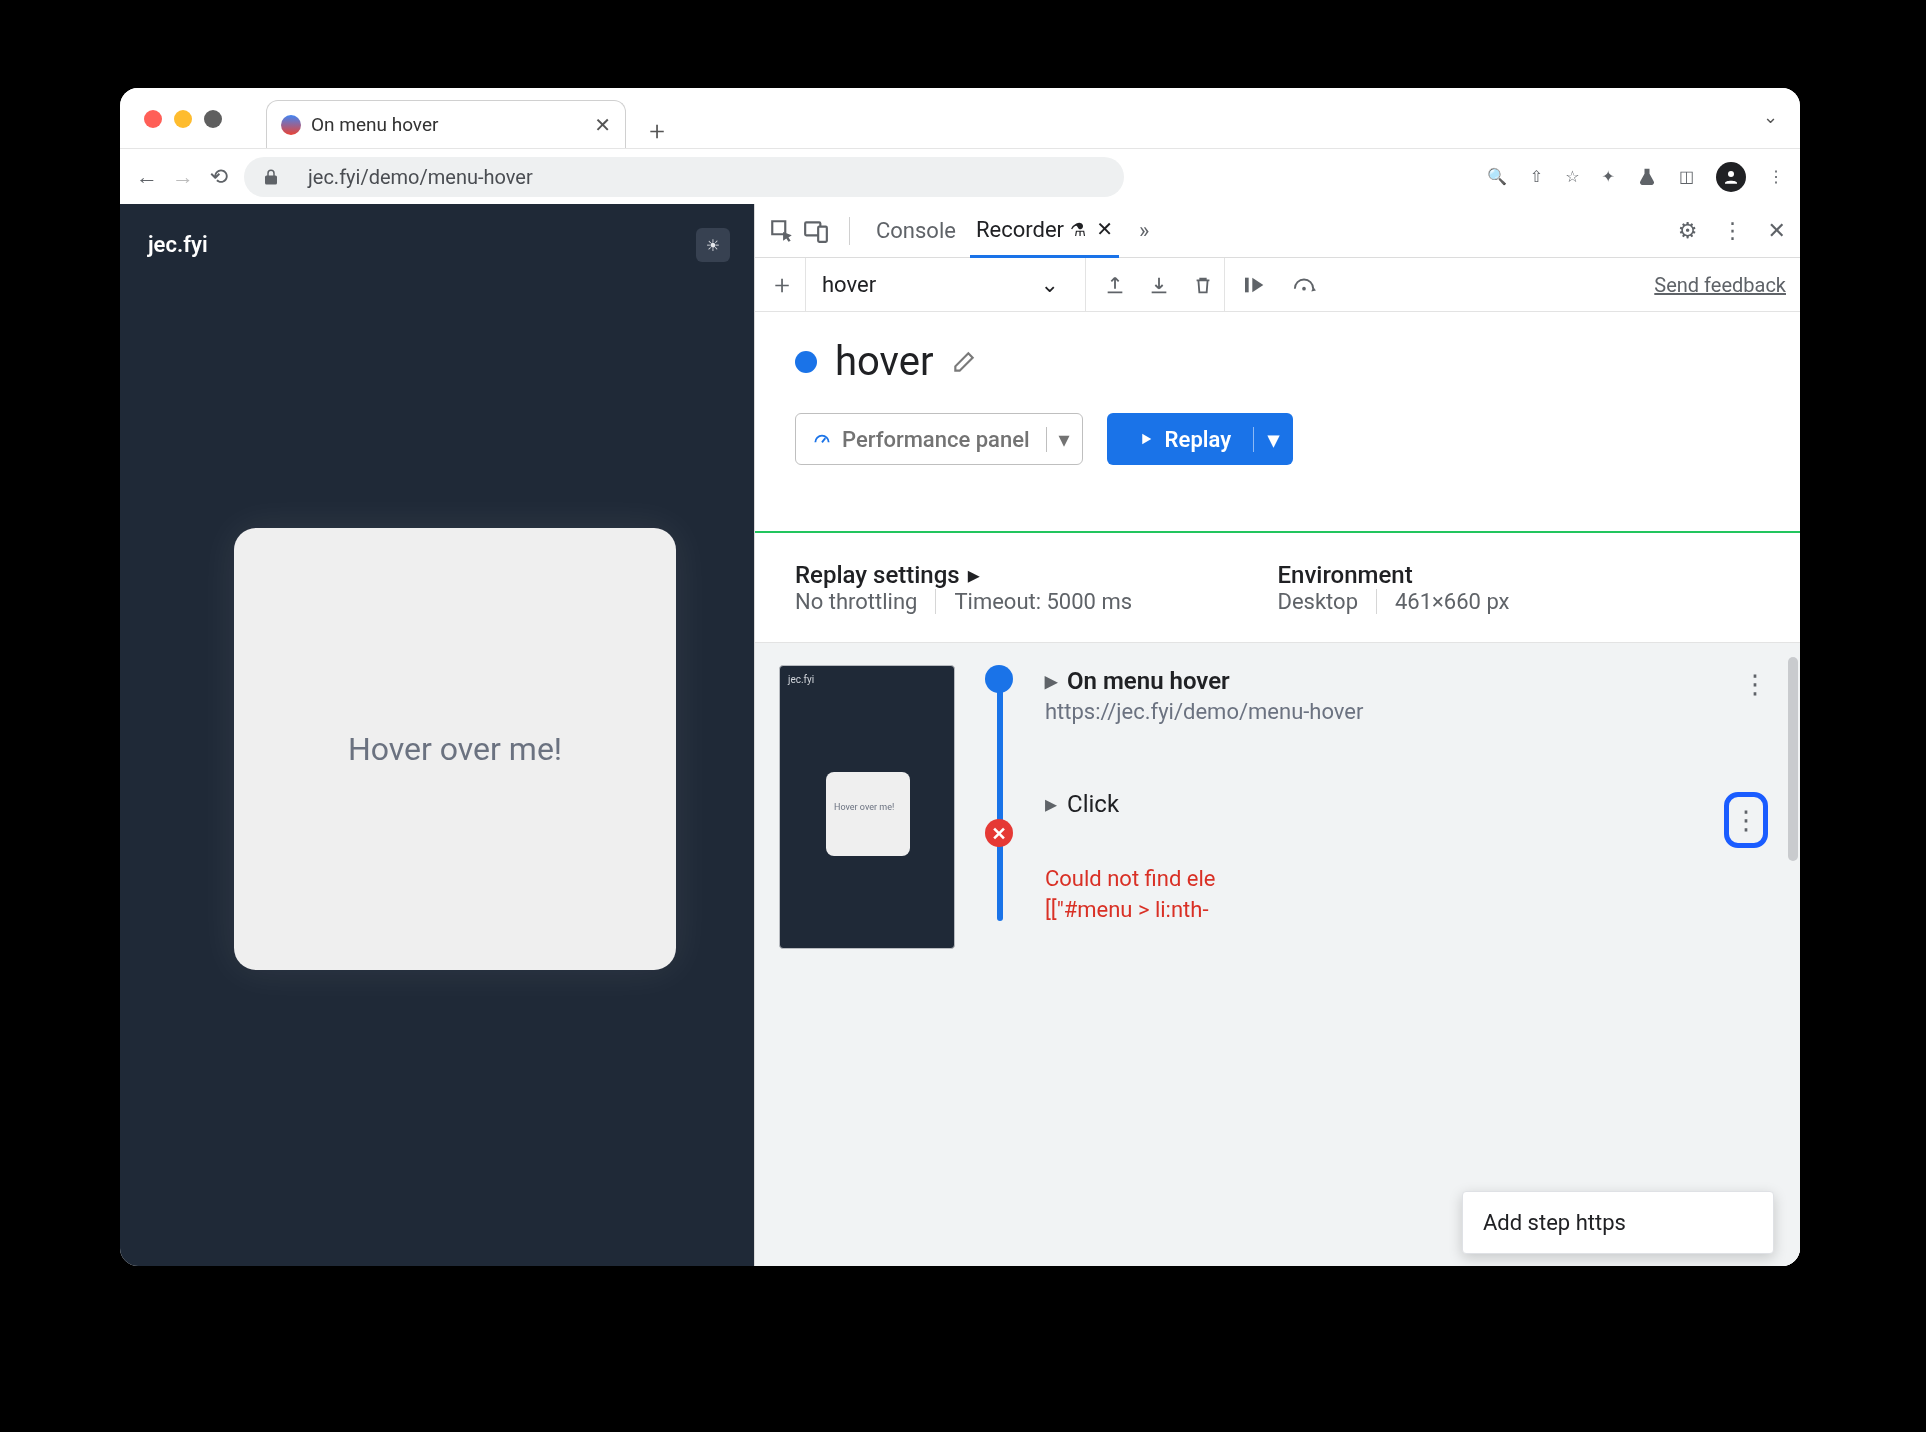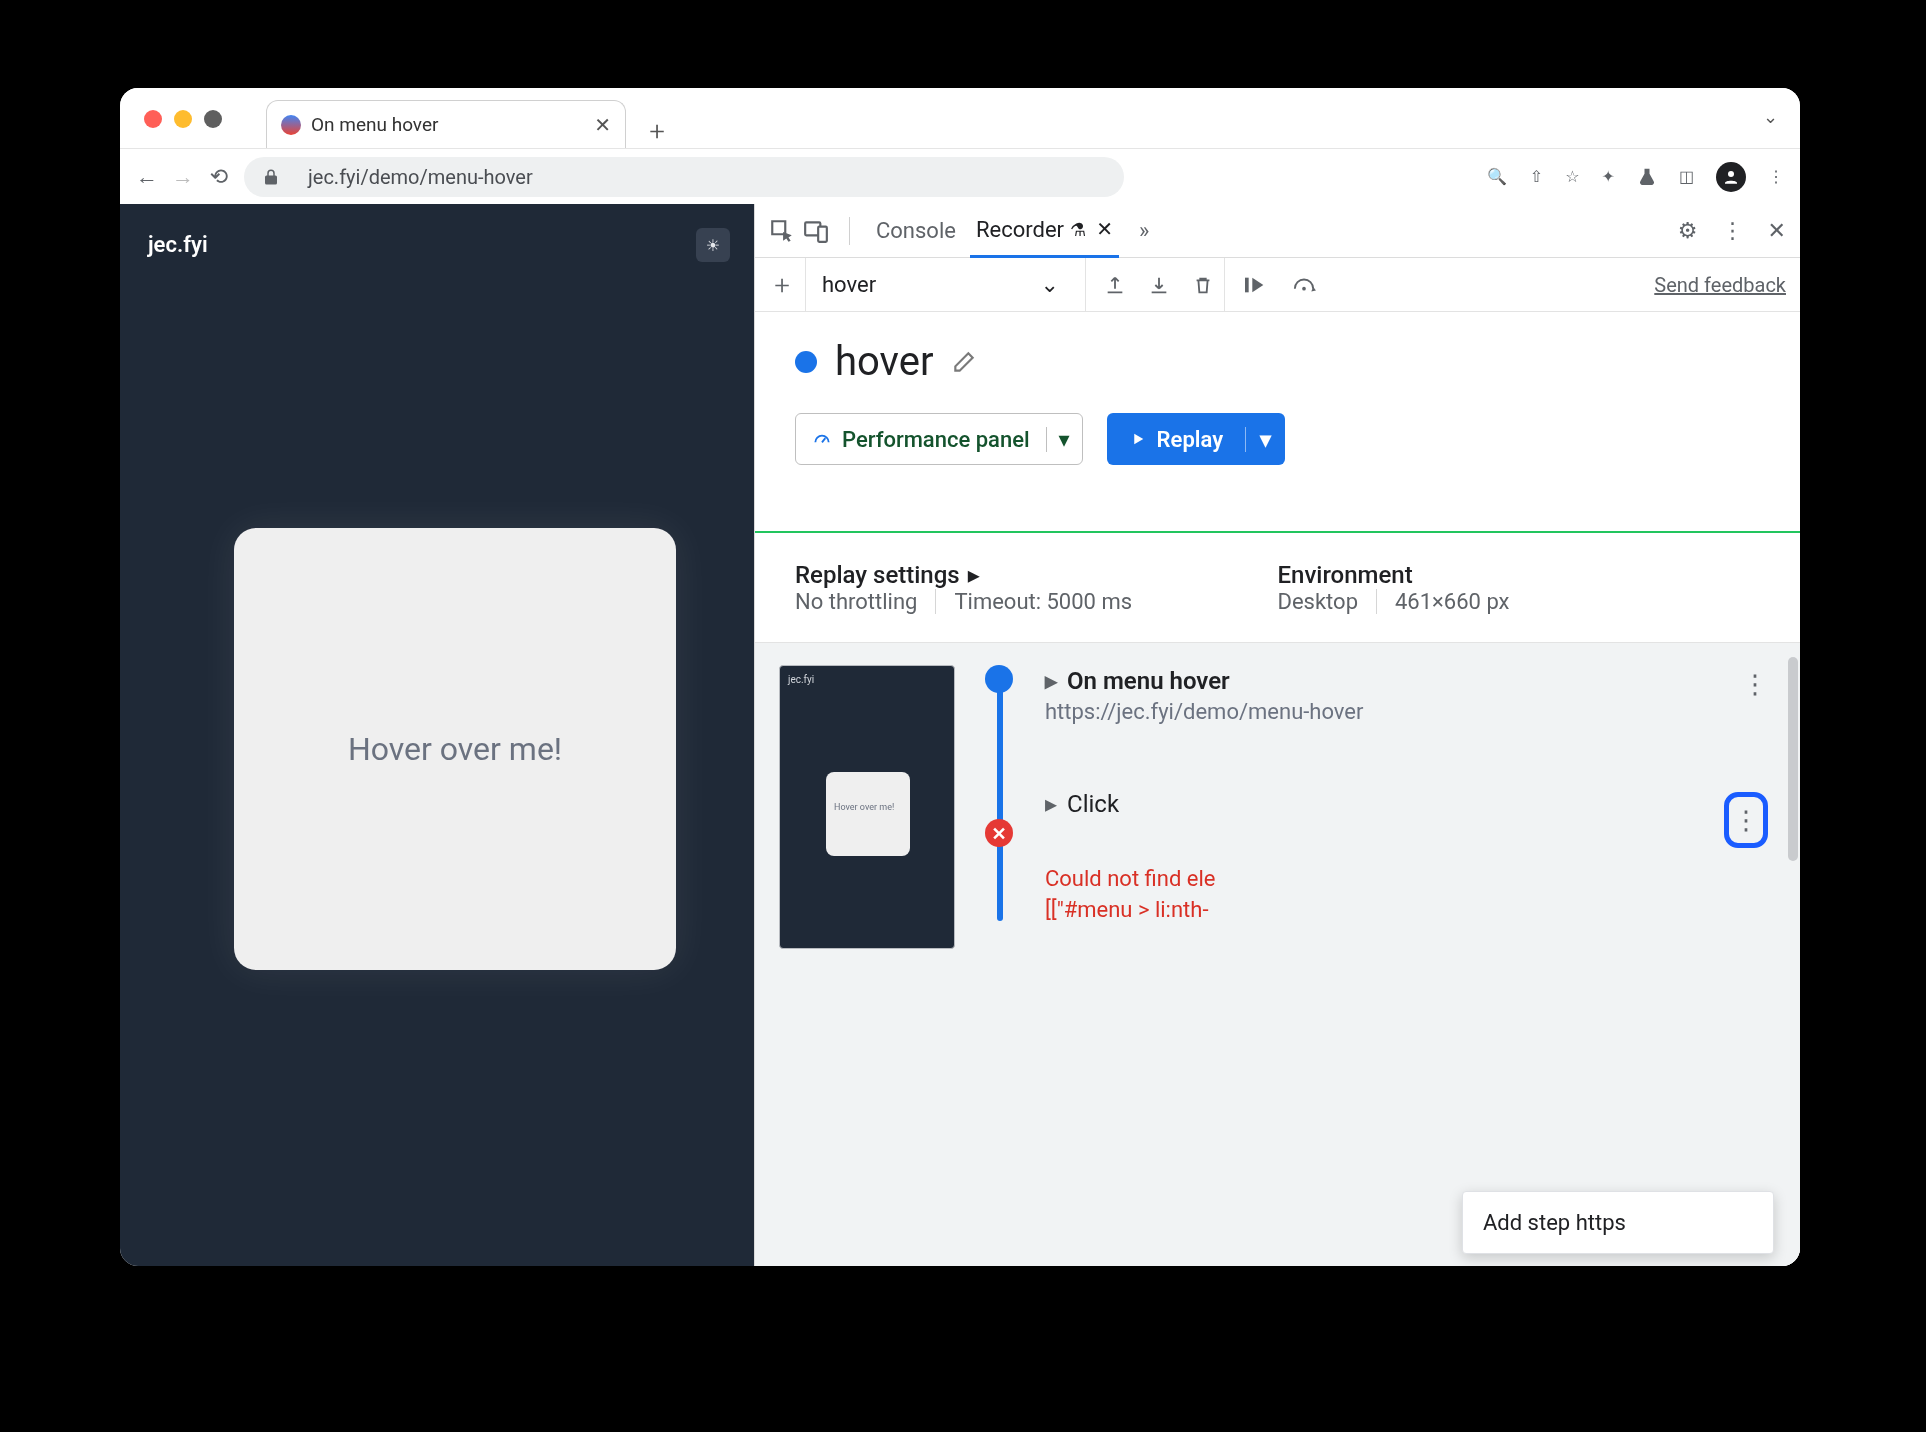--- a/index.html
+++ b/index.html
@@ -69,24 +69,24 @@
   .rec-toolbar .sel .chev{margin-left:auto}
   .rec-toolbar .icnset{ display:flex; gap:22px; align-items:center; border-left:1px solid #e3e3e3; padding-left:18px; height:100%;}
   .rec-toolbar .feedback{ margin-left:auto; text-decoration:underline; color:#5f6368; font-size:20px;}
   
   .rec-body { padding:26px 40px; }
   .rec-title-row { display:flex; align-items:center; gap:18px; }
   .rec-dot { width:22px;height:22px;border-radius:50%;background:#1a73e8;}
   .rec-title { font-size:40px; color:#202124; }
   .rec-edit { color:#7a7a7a; }
   .rec-buttons { margin-top:28px; display:flex; gap:24px; }
-  .outl-btn { display:flex; align-items:center; height:52px; border:1px solid #bfbfbf; border-radius:6px; color:#14532d; font-size:22px; background:#fff; font-weight:500; }
+  .outl-btn { display:flex; align-items:center; height:52px; border:1px solid #bfbfbf; border-radius:6px; color:#737373; font-size:22px; background:#fff; font-weight:500; }
   .outl-btn .main{ padding:0 16px; display:flex; align-items:center; gap:10px;}
   .outl-btn .drop{ border-left:1px solid #bfbfbf; padding:0 12px; }
-  .fill-btn { display:flex; align-items:center; height:52px; border-radius:6px; background:#1a73e8; color:#fff; font-size:22px; font-weight:600;}
+  .fill-btn { display:flex; align-items:center; height:52px; border-radius:6px; background:#1a73e8; color:#fff; font-size:22px; font-weight:600;padding-left:8px;}
   .fill-btn .main{ padding:0 22px; display:flex; align-items:center; gap:10px;}
   .fill-btn .drop{ border-left:1px solid rgba(255,255,255,.5); padding:0 14px;}
   .settings-block { border-top:2px solid #22c55e; border-bottom:1px solid #e3e3e3; margin-top:40px; padding:28px 40px; display:flex; }
   .settings-col { flex:1; }
   .settings-col h3 { font-size:24px; font-weight:500; color:#202124; display:flex; align-items:center; gap:8px;}
   .settings-col .row { font-size:22px; color:#5f6368; display:flex; gap:18px;}
   .settings-col .row span+span{ border-left:1px solid #d6d6d6; padding-left:18px;}
   
   .steps-area { background:#f1f3f4; padding:22px 24px 40px 24px; position:relative; flex:1;}
   .steps-inner { display:flex; gap:30px; }

